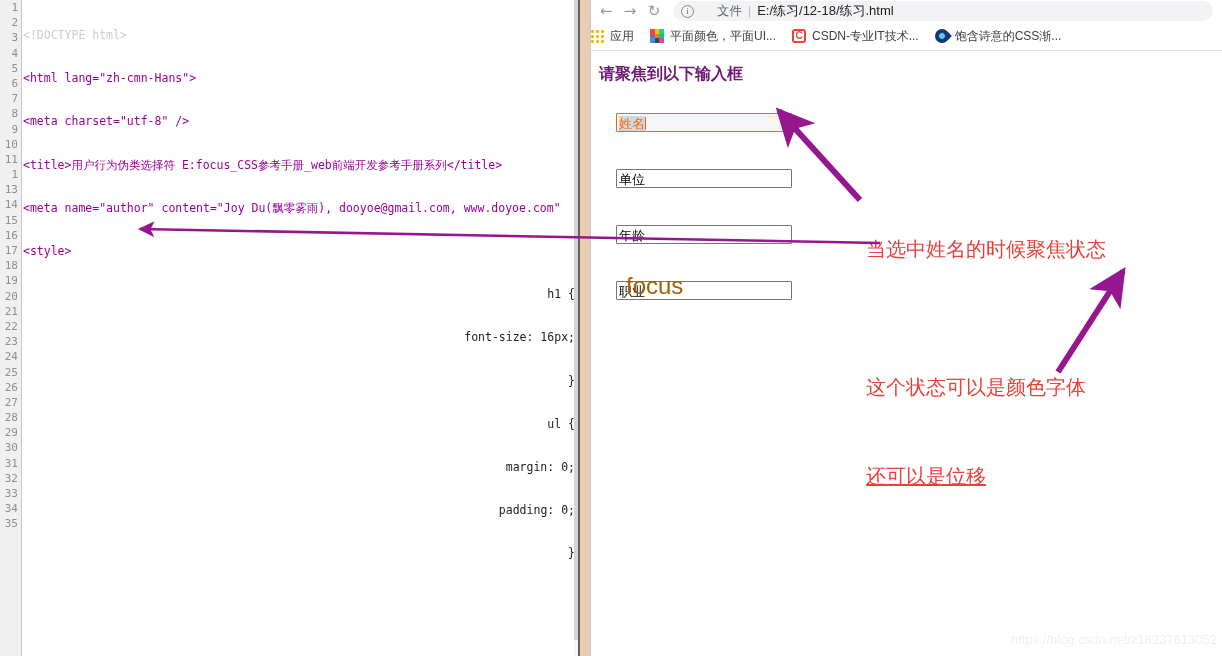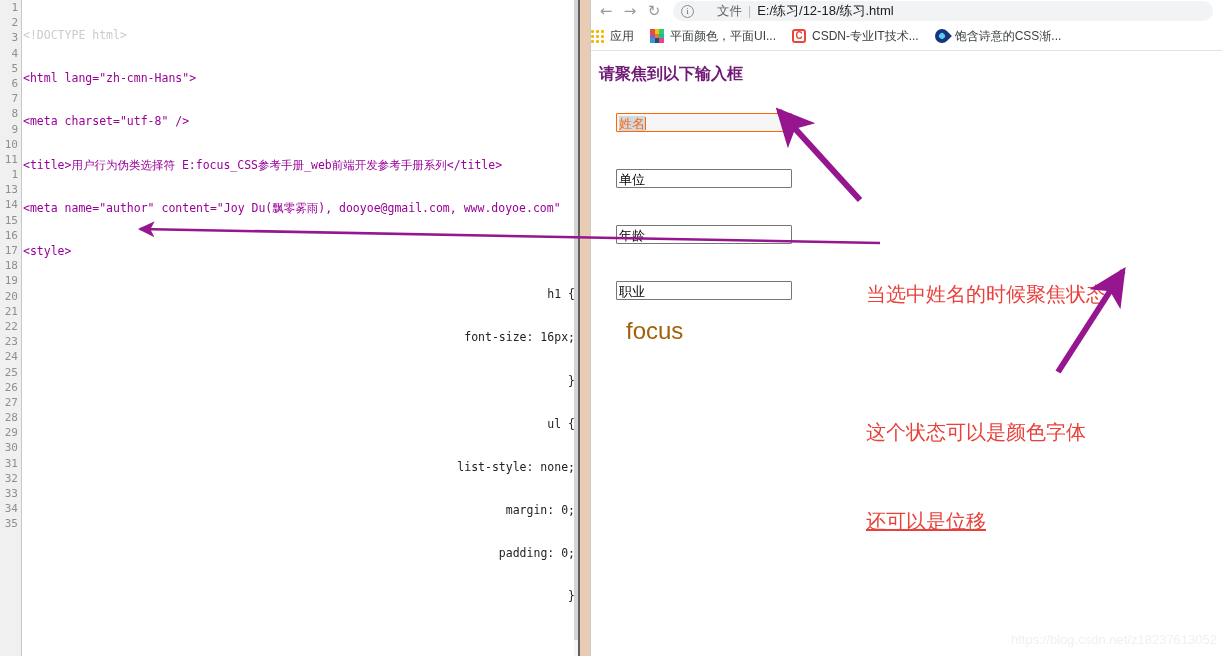--- a/index.html
+++ b/index.html
@@ -298,21 +298,20 @@
     line-height: 17px;
     overflow: hidden;
   }
 
   
   .anno {
     position: absolute;
     color: #e8413b;
     font-family: "Liberation Sans", sans-serif;
     white-space: nowrap;
-    margin-top: 45px;
   }
   #anno-focus { left: 35px; top: 221px; font-size: 24px; color: #a16207; }
   #anno-1 { left: 275px; top: 185px; font-size: 20px; }
   #anno-2 { left: 275px; top: 323px; font-size: 20px; }
   #anno-3 { left: 275px; top: 412px; font-size: 20px; text-decoration: underline; }
 
   #watermark {
     position: absolute;
     right: 5px; bottom: 9px;
     font-size: 13px;
@@ -377,21 +376,20 @@
       <div class="cl t-doctype">&lt;!DOCTYPE html&gt;</div>
       <div class="cl t-tag">&lt;html lang="zh-cmn-Hans"&gt;</div>
       <div class="cl t-tag">&lt;meta charset="utf-8" /&gt;</div>
       <div class="cl t-tag">&lt;title&gt;用户行为伪类选择符 E:focus_CSS参考手册_web前端开发参考手册系列&lt;/title&gt;</div>
       <div class="cl t-tag">&lt;meta name="author" content="Joy Du(飘零雾雨), dooyoe@gmail.com, www.doyoe.com"</div>
       <div class="cl t-tag">&lt;style&gt;</div>
       <div class="cl t-plain">h1 {</div>
       <div class="cl t-plain">    font-size: 16px;</div>
       <div class="cl t-plain">}</div>
       <div class="cl t-plain">ul {</div>
-      <div class="cl t-plain">    list-style: none;</div>
       <div class="cl t-plain">    margin: 0;</div>
       <div class="cl t-plain">    padding: 0;</div>
       <div class="cl t-plain">}</div>
       
       
       
       
       
       
       

